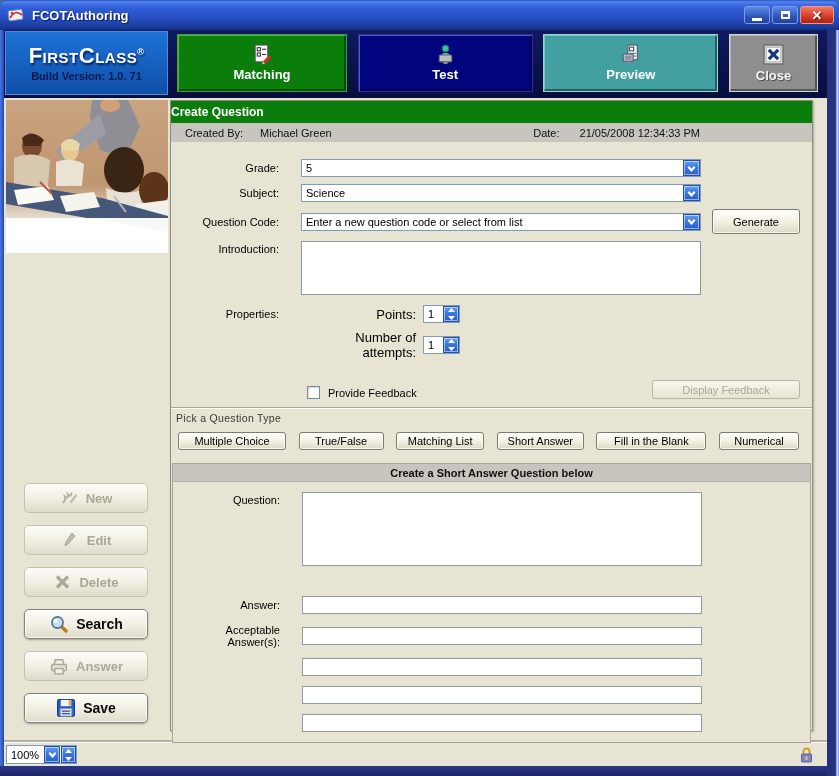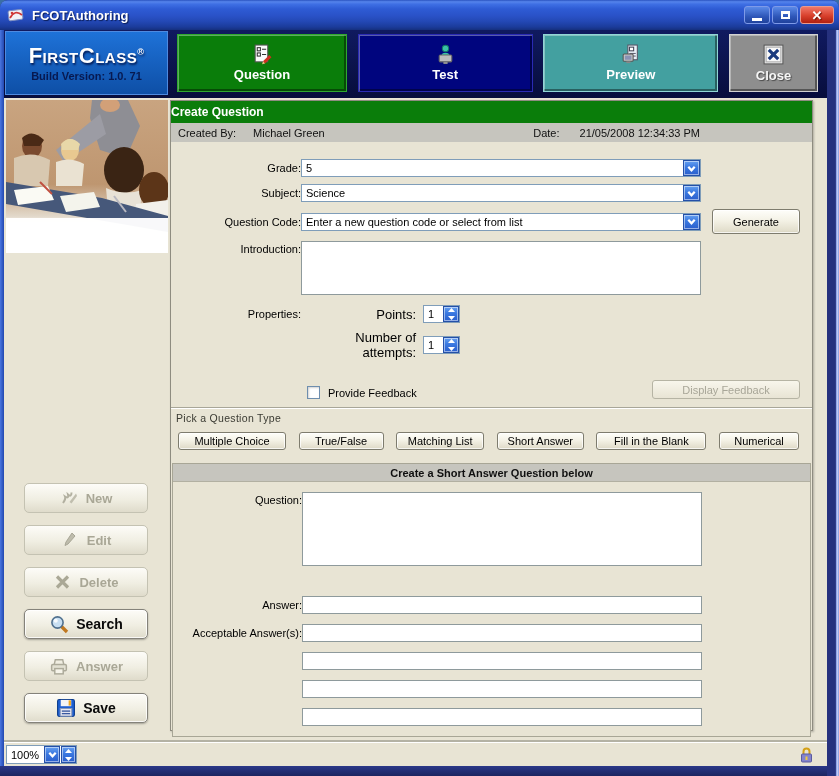--- a/index.html
+++ b/index.html
@@ -48,26 +48,26 @@
   .sbtn{height:30px;border-radius:5px;display:flex;align-items:center;justify-content:center;gap:7px;
     background:linear-gradient(180deg,#FDFCF8,#F0EEE2 55%,#DFDBCB);font-weight:bold;}
   .sbtn.dis{border:1px solid #C4C2B2;color:#A9A796;font-size:13px;}
   .sbtn.en{border:1px solid #84827A;color:#0A0A0A;font-size:14px;box-shadow:0 1px 2px rgba(0,0,0,.3),inset 0 0 0 1px rgba(255,255,255,.8);}
   
   .main{position:absolute;left:166px;top:2px;width:643px;height:631px;background:#E8E4D4;
     border:1px solid #8E8C80;box-shadow:1px 1px 2px rgba(0,0,0,.25);display:flex;flex-direction:column;}
   .bar-green{height:22px;background:#0A7D0A;color:#fff;font-weight:bold;font-size:12px;
     display:flex;align-items:center;flex-shrink:0;}
   .bar-meta{height:19px;background:#C6C5BE;display:flex;align-items:center;font-size:11px;color:#101010;flex-shrink:0;}
-  .meta-cbl{margin-left:7px;}
+  .meta-cbl{margin-left:14px;}
   .meta-cbv{margin-left:17px;}
   .meta-date{margin-left:auto;margin-right:112px;display:flex;gap:20px;}
   .form-area{padding-top:17px;}
   .frow{display:flex;align-items:center;margin-bottom:7px;}
-  .flabel{width:130px;text-align:right;padding-right:0;font-size:11px;flex-shrink:0;}
+  .flabel{width:130px;text-align:right;padding-right:22px;font-size:11px;flex-shrink:0;}
   .combo{width:400px;height:18px;border:1px solid #7F9DB9;background:#fff;display:flex;align-items:center;}
   .combo-text{flex:1;font-size:11px;padding-left:4px;white-space:nowrap;overflow:hidden;}
   .blue-btn{background:linear-gradient(180deg,#66A0F0 0%,#3A78E0 45%,#2A5ECC 100%);border:1px solid #2450A8;
     box-shadow:inset 0 0 0 1px rgba(255,255,255,.5);display:flex;align-items:center;justify-content:center;cursor:default;}
   .combo-btn{width:17px;height:16px;}
   .xpbtn{background:linear-gradient(180deg,#FEFEFA 0%,#F4F2E6 45%,#E2DECC 90%,#D6D2BE 100%);
     border:1px solid #7E7C6E;border-radius:3px;font-size:11px;color:#000;
     display:flex;align-items:center;justify-content:center;box-shadow:inset 0 0 0 1px rgba(255,255,255,.75);cursor:default;}
   .xpbtn.disabled{color:#A8A698;border-color:#B6B4A4;box-shadow:none;background:linear-gradient(180deg,#F8F6EC,#E8E4D4);}
   .gen-btn{margin-left:11px;width:88px;height:25px;}
@@ -151,21 +151,21 @@
         <div class="nav-btn btn-question">
           <svg width="21" height="21" viewBox="0 0 20 20">
             <rect x="3" y="1" width="12" height="16" fill="#FBFBFB" stroke="#555"></rect>
             <rect x="5" y="3.5" width="3" height="3" fill="#fff" stroke="#333"></rect>
             <rect x="5" y="8.5" width="3" height="3" fill="#fff" stroke="#333"></rect>
             <line x1="9.5" y1="5" x2="13.5" y2="5" stroke="#333"></line>
             <line x1="9.5" y1="10" x2="13.5" y2="10" stroke="#333"></line>
             <path d="M10.5 16.5 L16.5 10.5 L18.5 12.5 L12.5 18.5 Z" fill="#D03020"></path>
             <path d="M10.5 16.5 L12.5 18.5 L9.6 19.2 Z" fill="#F0C080"></path>
           </svg>
-          <span>Question</span>
+          <span>Matching</span>
         </div>
         <div class="nav-btn btn-test">
           <svg width="21" height="21" viewBox="0 0 20 20">
             <circle cx="10" cy="4.2" r="3" fill="#3AC0A8" stroke="#157A66"></circle>
             <path d="M6.5 9.5 Q10 7.2 13.5 9.5 L13.5 11 L6.5 11 Z" fill="#3AC0A8"></path>
             <rect x="4" y="10.5" width="12" height="6.5" rx="1" fill="#BCBCBC" stroke="#666"></rect>
             <rect x="8" y="17" width="4" height="2" fill="#909090"></rect>
           </svg>
           <span>Test</span>
         </div>

